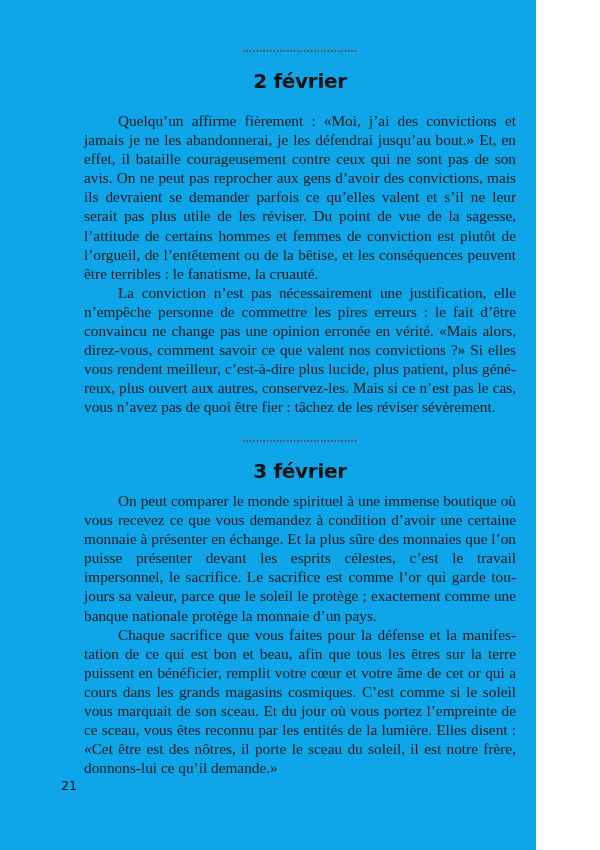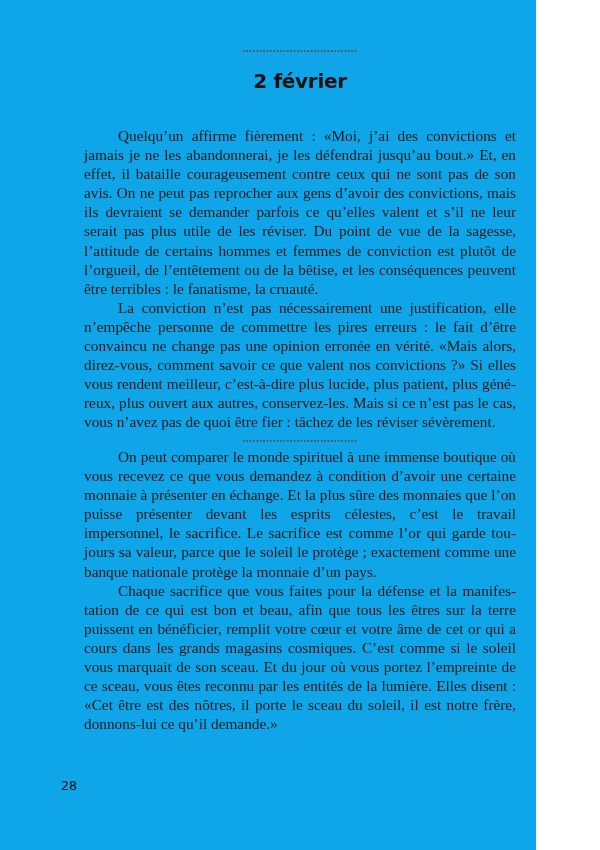--- a/index.html
+++ b/index.html
@@ -6,40 +6,41 @@
   body { width: 600px; height: 850px; position: relative; overflow: hidden; }
   .page { position: absolute; left: 0; top: 0; width: 536px; height: 850px; background: #0ea5e9; color: #1a1a1a; }
   .section { position: absolute; left: 84px; width: 432px; }
   .sec1 { top: 48px; }
   .sec2 { top: 438px; }
   .ornament { width: 116px; height: 5px; margin: 0 auto; 
     background-image: radial-gradient(circle, #555 0.9px, transparent 1.2px);
     background-size: 3.4px 4px; background-repeat: repeat-x; background-position: 0 0.5px; }
   .heading { font-family: "DejaVu Sans", sans-serif; font-size: 20px; text-align: center; margin: 12px 0 0 0; color: #111; letter-spacing: -0.3px; height: 32px; line-height: 32px; }
   .para { font-family: "Liberation Serif", serif; font-size: 15.3px; line-height: 19.1px; text-align: justify; margin: 0; text-indent: 34px; color: #1a1a1a; hyphens: manual; }
-  .body1 { margin-top: 29px; }
+  .body1 { margin-top: 14px; }
   .body2 { margin-top: 4px; }
   .pagenum { position: absolute; left: 61px; top: 778px; font-family: "DejaVu Sans", sans-serif; font-size: 12.5px; color: #111; }
 </style>
 </head>
 <body>
 
 <div class="page">
 
   <div class="section sec1">
     <div class="ornament"></div>
     <h2 class="heading">2 février</h2>
     <div class="body1">
       <p class="para">Quelqu’un affirme fièrement : «Moi, j’ai des convictions et jamais je ne les abandonnerai, je les défendrai jusqu’au bout.» Et, en effet, il bataille courageusement contre ceux qui ne sont pas de son avis. On ne peut pas reprocher aux gens d’avoir des convictions, mais ils devraient se demander parfois ce qu’elles valent et s’il ne leur serait pas plus utile de les réviser. Du point de vue de la sagesse, l’attitude de certains hommes et femmes de conviction est plutôt de l’orgueil, de l’entêtement ou de la bêtise, et les conséquences peu­vent être terribles : le fanatisme, la cruauté.</p>
       <p class="para">La conviction n’est pas nécessairement une justification, elle n’empêche personne de commettre les pires erreurs : le fait d’être convaincu ne change pas une opinion erronée en vérité. «Mais alors, direz-vous, comment savoir ce que valent nos convictions ?» Si elles vous rendent meilleur, c’est-à-dire plus lucide, plus patient, plus géné­reux, plus ouvert aux autres, conservez-les. Mais si ce n’est pas le cas, vous n’avez pas de quoi être fier : tâchez de les réviser sévèrement.</p>
     </div>
   </div>
 
   <div class="section sec2">
     <div class="ornament"></div>
+    <h2 class="heading">3 février</h2>
     <div class="body2">
       <p class="para">On peut comparer le monde spirituel à une immense boutique où vous recevez ce que vous demandez à condition d’avoir une cer­taine monnaie à présenter en échange. Et la plus sûre des monnaies que l’on puisse présenter devant les esprits célestes, c’est le travail impersonnel, le sacrifice. Le sacrifice est comme l’or qui garde tou­jours sa valeur, parce que le soleil le protège ; exactement comme une banque nationale protège la monnaie d’un pays.</p>
       <p class="para">Chaque sacrifice que vous faites pour la défense et la manifes­tation de ce qui est bon et beau, afin que tous les êtres sur la terre puissent en bénéficier, remplit votre cœur et votre âme de cet or qui a cours dans les grands magasins cosmiques. C’est comme si le soleil vous marquait de son sceau. Et du jour où vous portez l’empreinte de ce sceau, vous êtes reconnu par les entités de la lumière. Elles disent : «Cet être est des nôtres, il porte le sceau du soleil, il est notre frère, donnons-lui ce qu’il demande.»</p>
     </div>
   </div>
 
-  <div class="pagenum">28</div>
+  <div class="pagenum">21</div>
 </div>
 
 </body></html>

